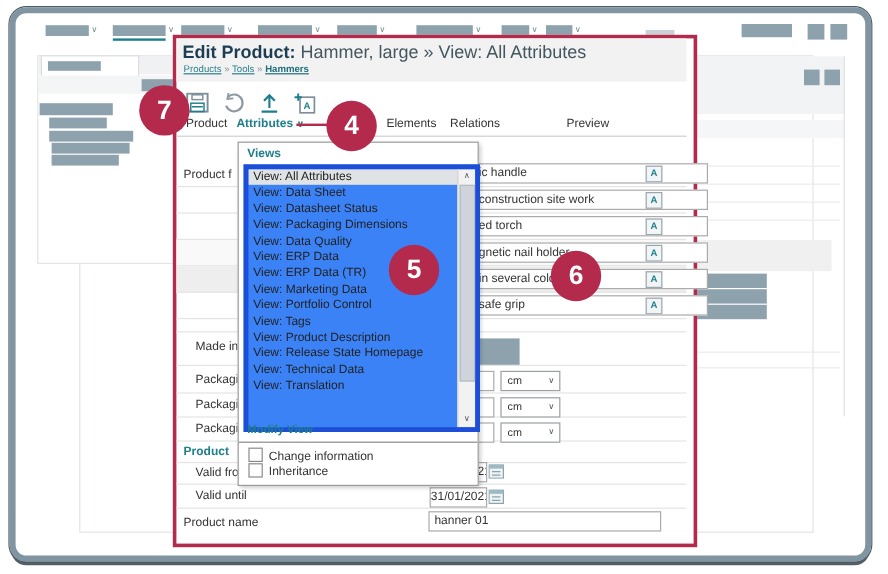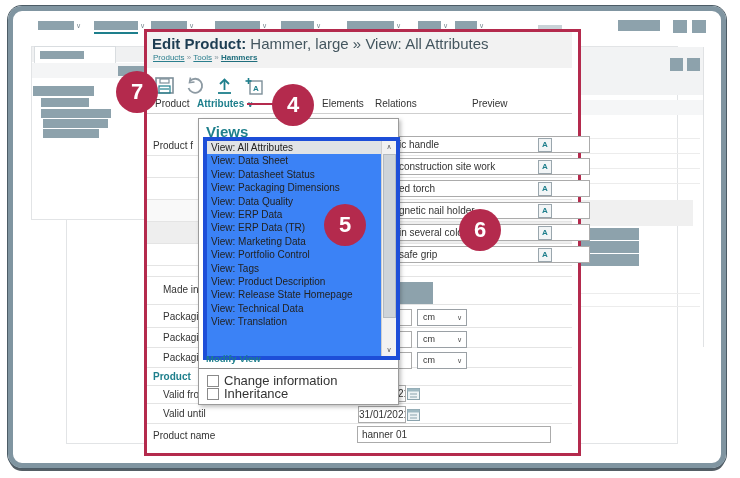--- a/index.html
+++ b/index.html
@@ -40,35 +40,35 @@
   .trico{position:absolute;width:12px;height:12px;border:1px solid #9aa6ad;background:#f2f5f6;
          font-size:8px;font-weight:bold;color:#1e7f8c;text-align:center;line-height:12px;}
   .unitsel{position:absolute;width:48px;height:15px;border:1px solid #9aa0a5;background:#fff;
            font-size:9px;color:#333;line-height:15px;}
   .unitsel .ut{position:absolute;left:5px;}
   .unitsel .uc{position:absolute;right:4px;font-size:7px;color:#555;}
   .calico{position:absolute;width:13px;height:13px;}
   
   #popup{position:absolute;left:198px;top:118px;width:199px;height:285px;background:#fff;
          border:1px solid #9b9b9b;box-shadow:2px 2px 4px rgba(0,0,0,.25);z-index:20;}
-  #views-hdr{position:absolute;left:7px;top:4px;font-size:15px;font-weight:bold;color:#1e7f8c;}
+  #views-hdr{position:absolute;left:7px;top:4px;font-size:10px;font-weight:bold;color:#1e7f8c;}
   #listbox{position:absolute;left:4px;top:18px;width:189px;height:215px;border:4px solid #1d4ed8;
            background:#3b82f6;overflow:hidden;}
   .vitem{height:13.4px;line-height:13.5px;font-size:10px;padding-left:4px;white-space:nowrap;
          color:#222;width:171px;overflow:hidden;}
   .vitem.sel{background:#e0e3e6;}
   #vscroll{position:absolute;right:0;top:0;bottom:0;width:14px;background:#f2f2f2;
            border-left:1px solid #cfcfcf;}
   #vscroll .arr{position:absolute;left:0;width:14px;height:12px;text-align:center;font-size:7px;
                 color:#555;line-height:12px;}
   #vthumb{position:absolute;left:1px;width:11px;top:13px;height:162px;background:#ced4d9;
           border:1px solid #b4bbc1;}
   #modify-view{position:absolute;left:7px;top:234px;font-size:9.5px;font-weight:bold;color:#1e7f8c;}
   #popdiv{position:absolute;left:0;top:249px;width:199px;height:1px;background:#8a8a8a;}
-  .ckrow{position:absolute;left:8px;font-size:13px;color:#333;}
+  .ckrow{position:absolute;left:8px;font-size:10px;color:#333;}
   .ckbox{display:inline-block;width:10px;height:10px;border:1px solid #8a8a8a;background:#fff;
          vertical-align:-2px;margin-right:5px;}
   
   .callout{position:absolute;width:42px;height:42px;border-radius:50%;background:#b42a4d;
            color:#fff;font-weight:bold;font-size:22px;display:flex;align-items:center;
            justify-content:center;z-index:30;}
   #callout-line{position:absolute;left:247px;top:103px;width:27px;height:2px;background:#b42a4d;
                 z-index:29;}
 </style>
 </head>

